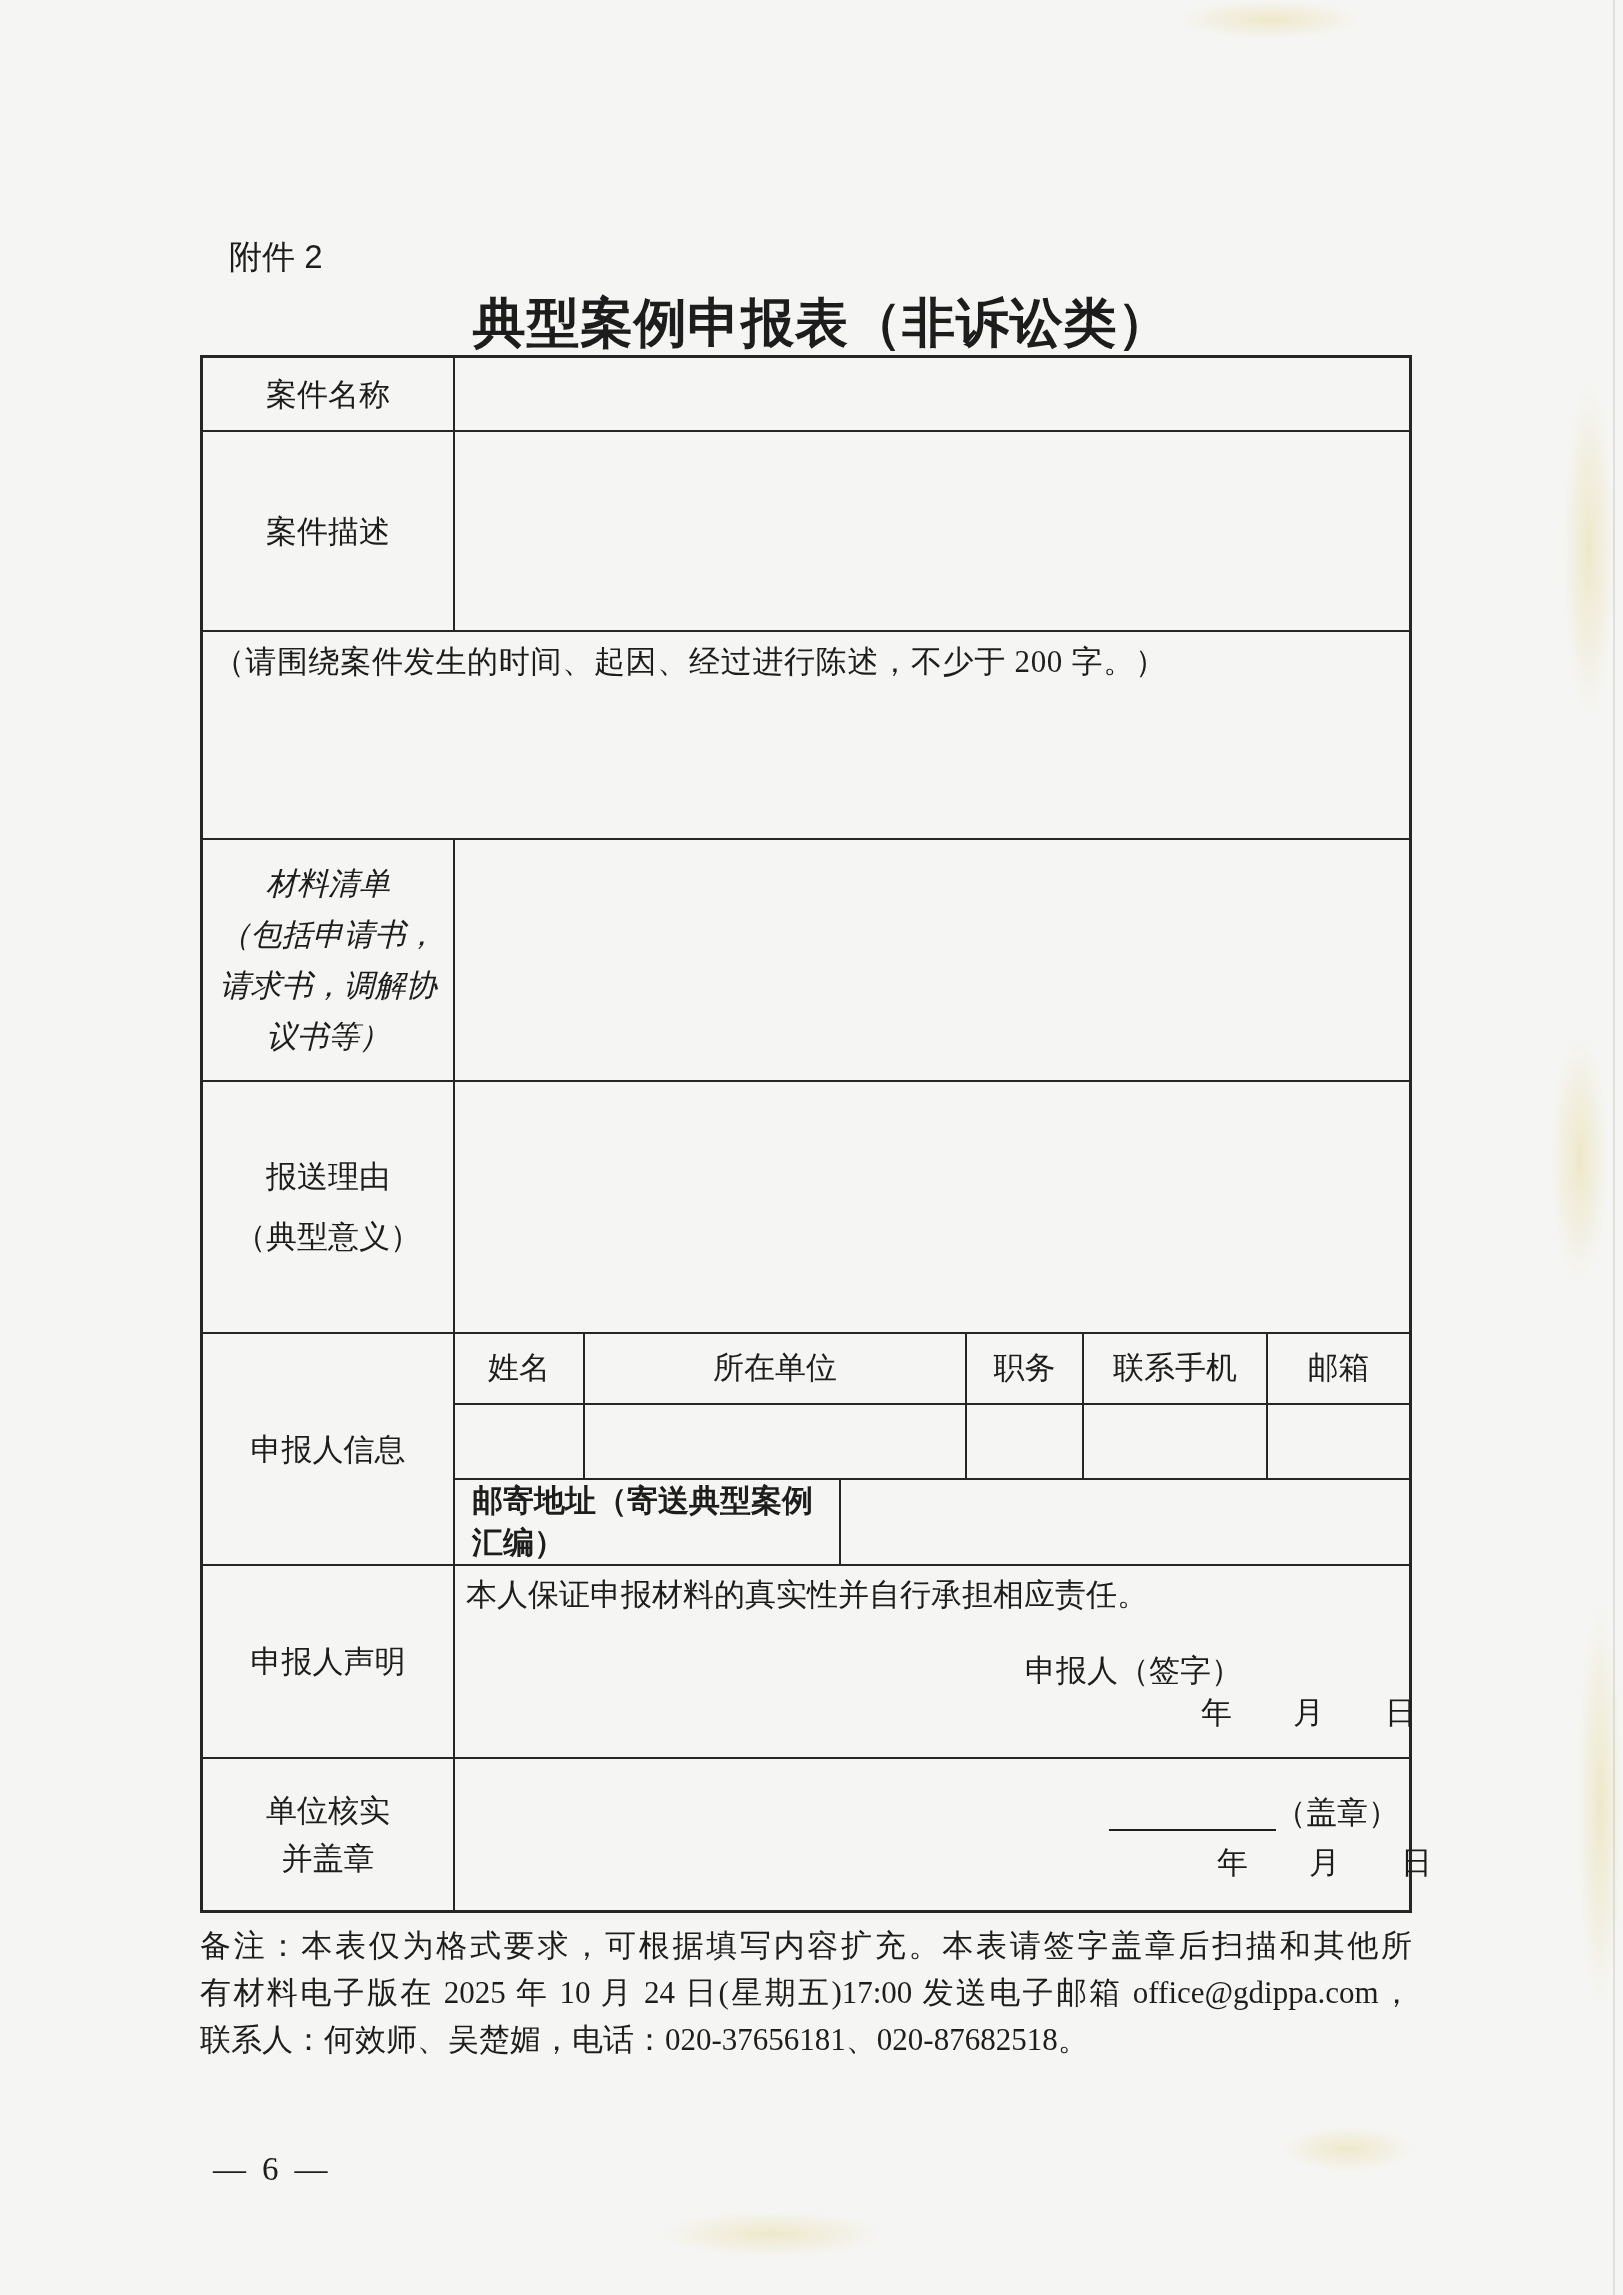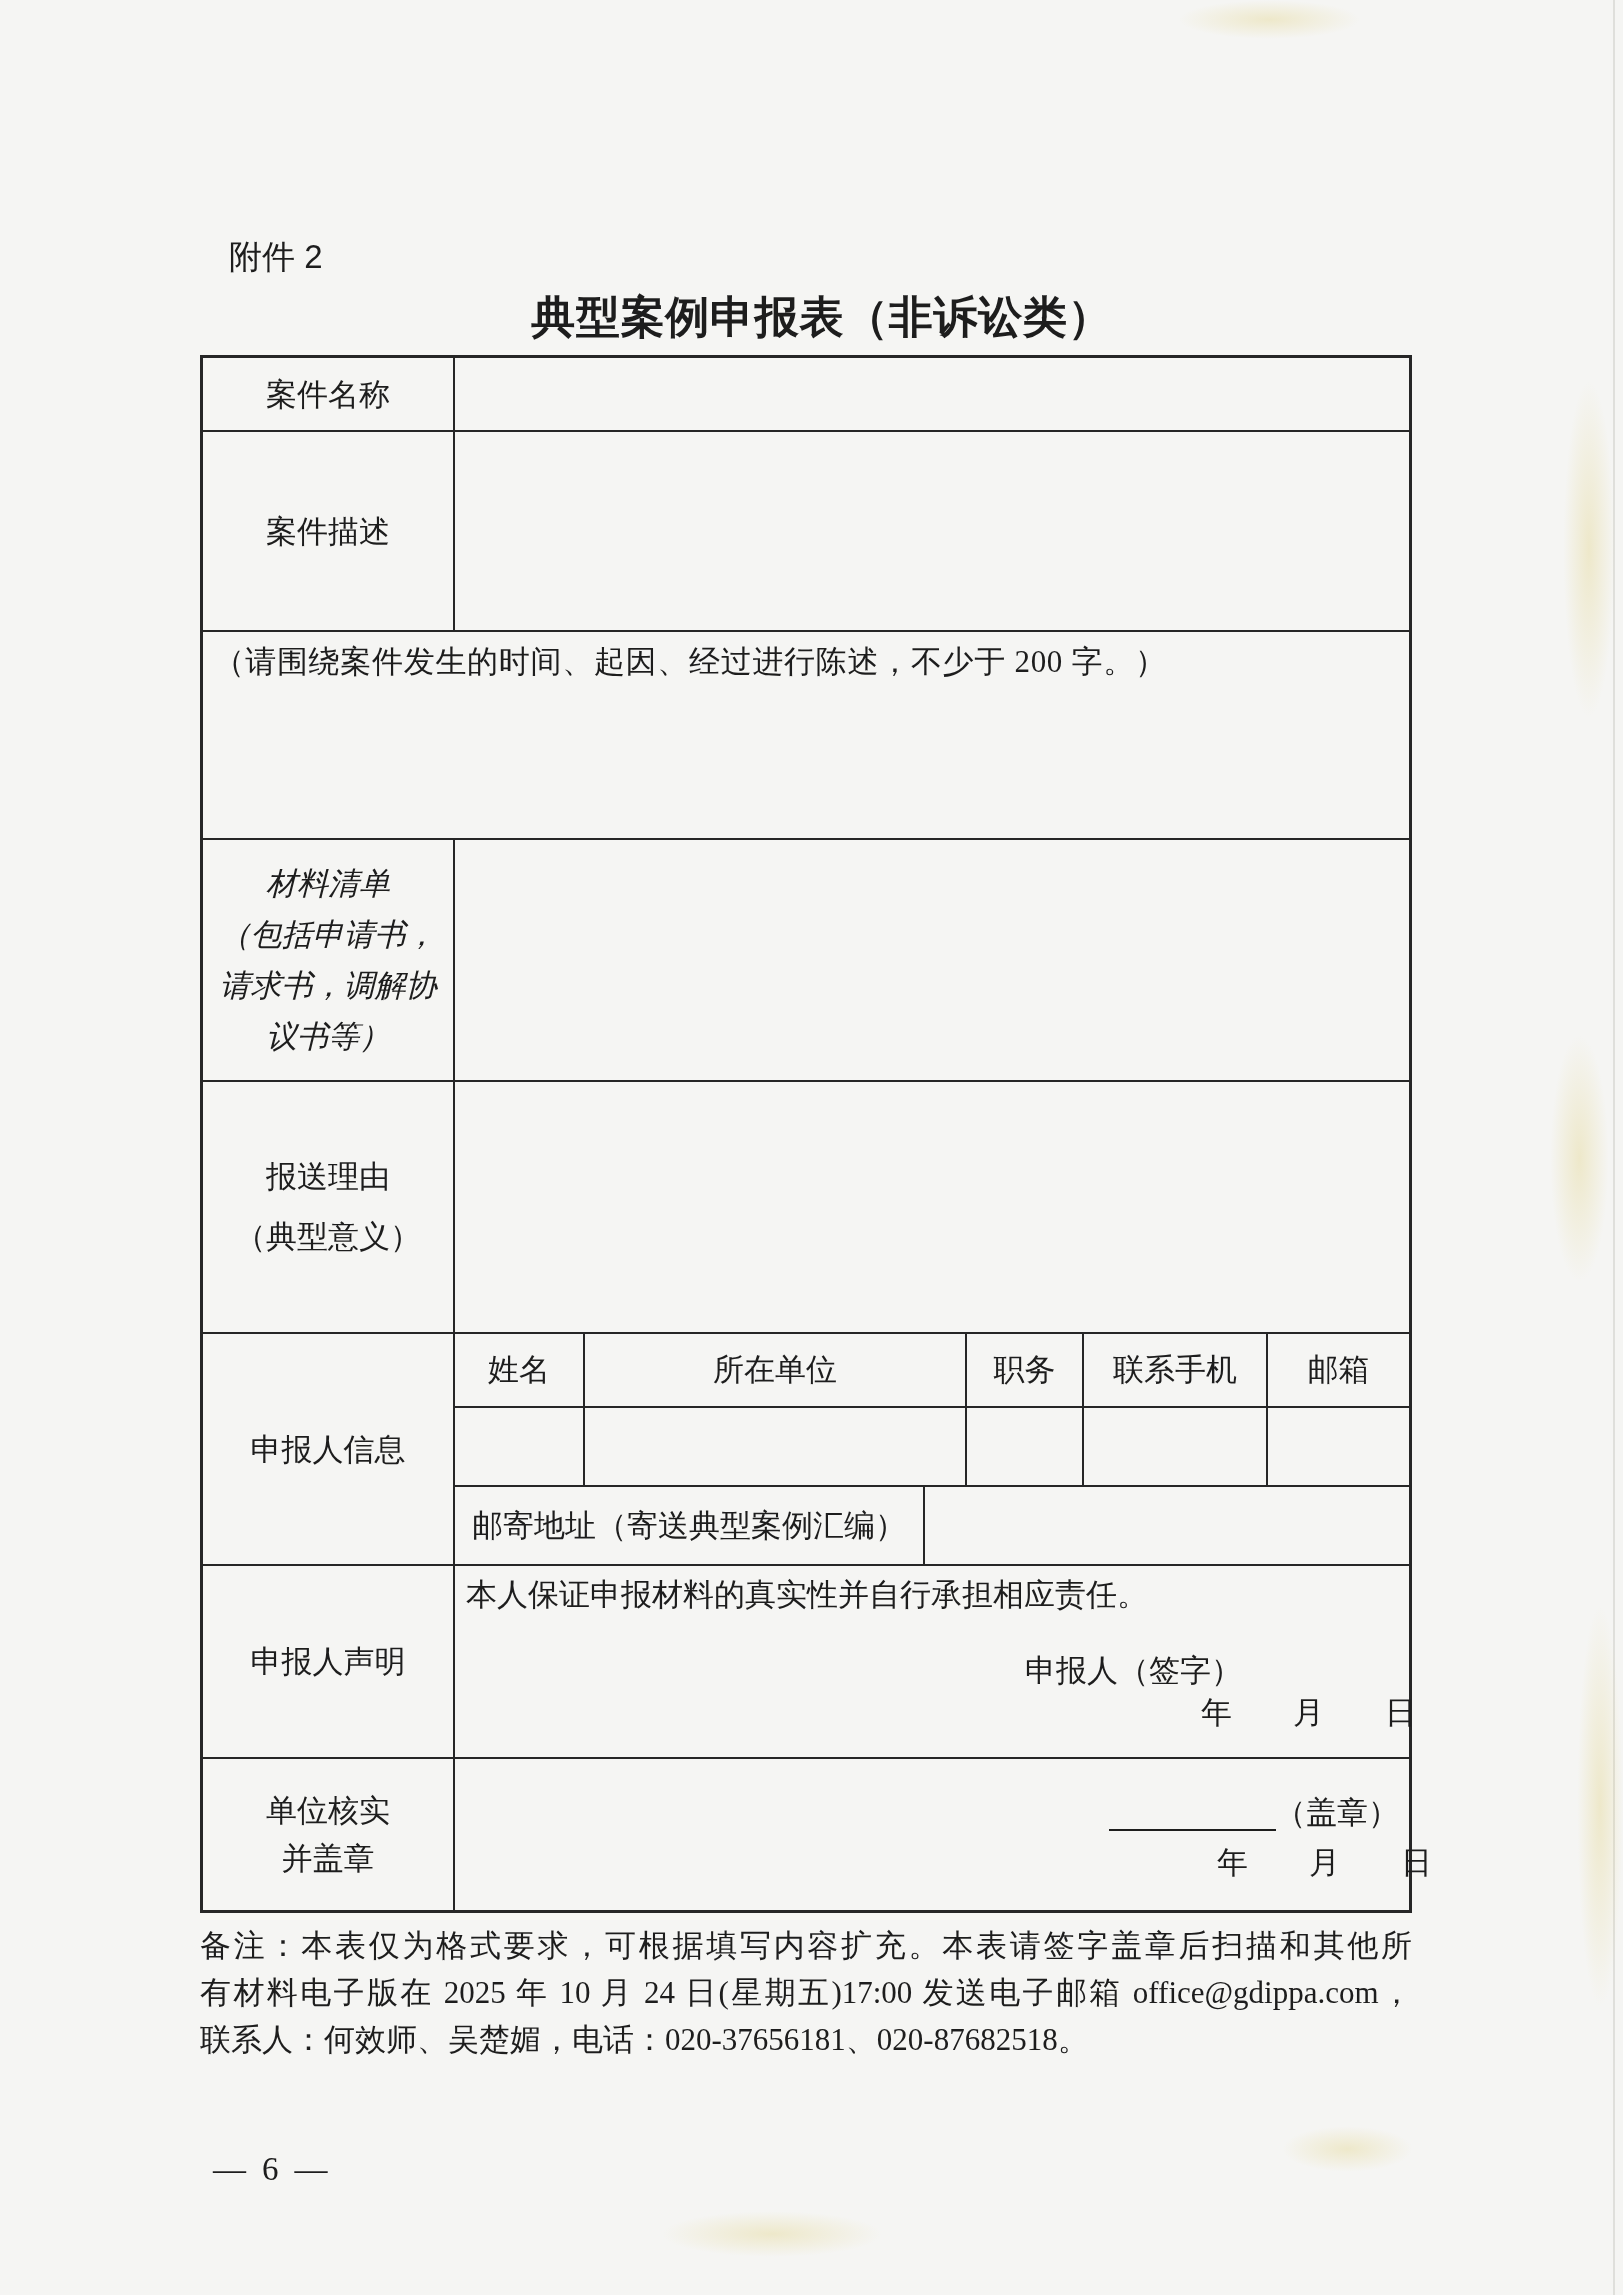--- a/index.html
+++ b/index.html
@@ -16,21 +16,21 @@
   
   .attachment {
     position: absolute; left: 229px; top: 237px;
     font-size: 33px; line-height: 39px;
     font-family: "Liberation Sans", "DejaVu Sans", sans-serif;
     font-weight: 500;
   }
   .title {
     position: absolute; left: 0; top: 288px; width: 100%;
     text-align: center; text-indent: 19.6px;
-    font-size: 44px; font-weight: 700; letter-spacing: 0.7px;
+    font-size: 53px; font-weight: 700; letter-spacing: 0.7px;
   }
   
   .tbl {
     position: absolute; left: 200px; top: 355px;
     width: 1212px; height: 1558px;
     border: 3.3px solid #262626;
     display: flex; flex-direction: column;
     background: transparent;
   }
   .row { display: flex; border-top: 2.6px solid #262626; min-height: 0; }
@@ -60,22 +60,22 @@
   .sub-h { height: 72px; display: flex; }
   .sub-d { height: 79px; display: flex; border-top: 2px solid #262626; }
   .sub-m { flex: 1; display: flex; border-top: 2px solid #262626; }
   .sc { border-right: 2px solid #262626; display: flex; align-items: center; justify-content: center; }
   .sc.c1 { width: 130px; }
   .sc.c2 { width: 382px; }
   .sc.c3 { width: 117px; }
   .sc.c4 { width: 184px; }
   .sc.c5 { flex: 1; border-right: none; }
   .mail-lbl {
-    width: 470px; border-right: 2px solid #262626;
-    display: flex; align-items: center; padding-left: 17px;
+    width: 386px; border-right: 2px solid #262626;
+    display: flex; align-items: center; padding-left: 17px; font-weight: bold;
   }
   .mail-val { flex: 1; }
   
   .statement { position: absolute; left: 11px; top: 7.9px; white-space: nowrap; }
   .sign { position: absolute; left: 570px; top: 84px; white-space: nowrap; }
   .ymd { position: absolute; display: flex; white-space: nowrap; }
   .ymd span + span { margin-left: 61px; }
   .ymd7 { left: 746px; top: 126px; }
   
   .blank-line { position: absolute; left: 654px; top: 48px; width: 167px; height: 23.6px; border-bottom: 2.6px solid #1d1d1d; }

